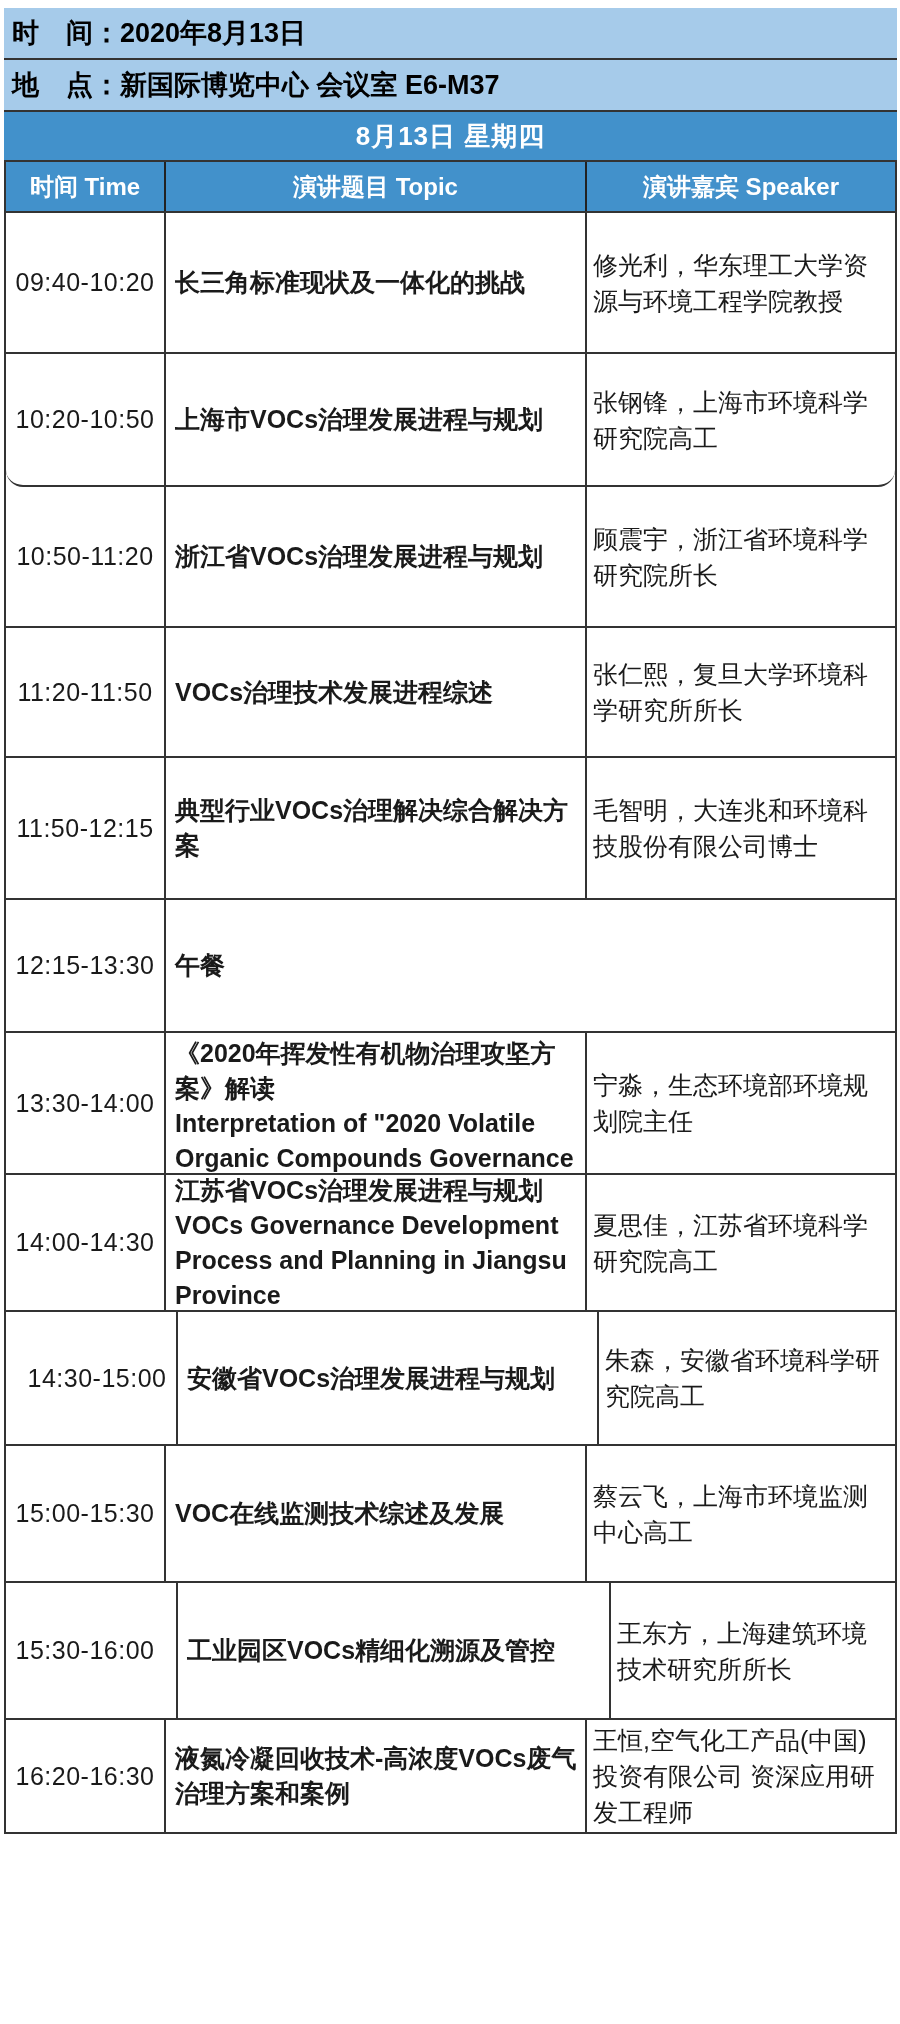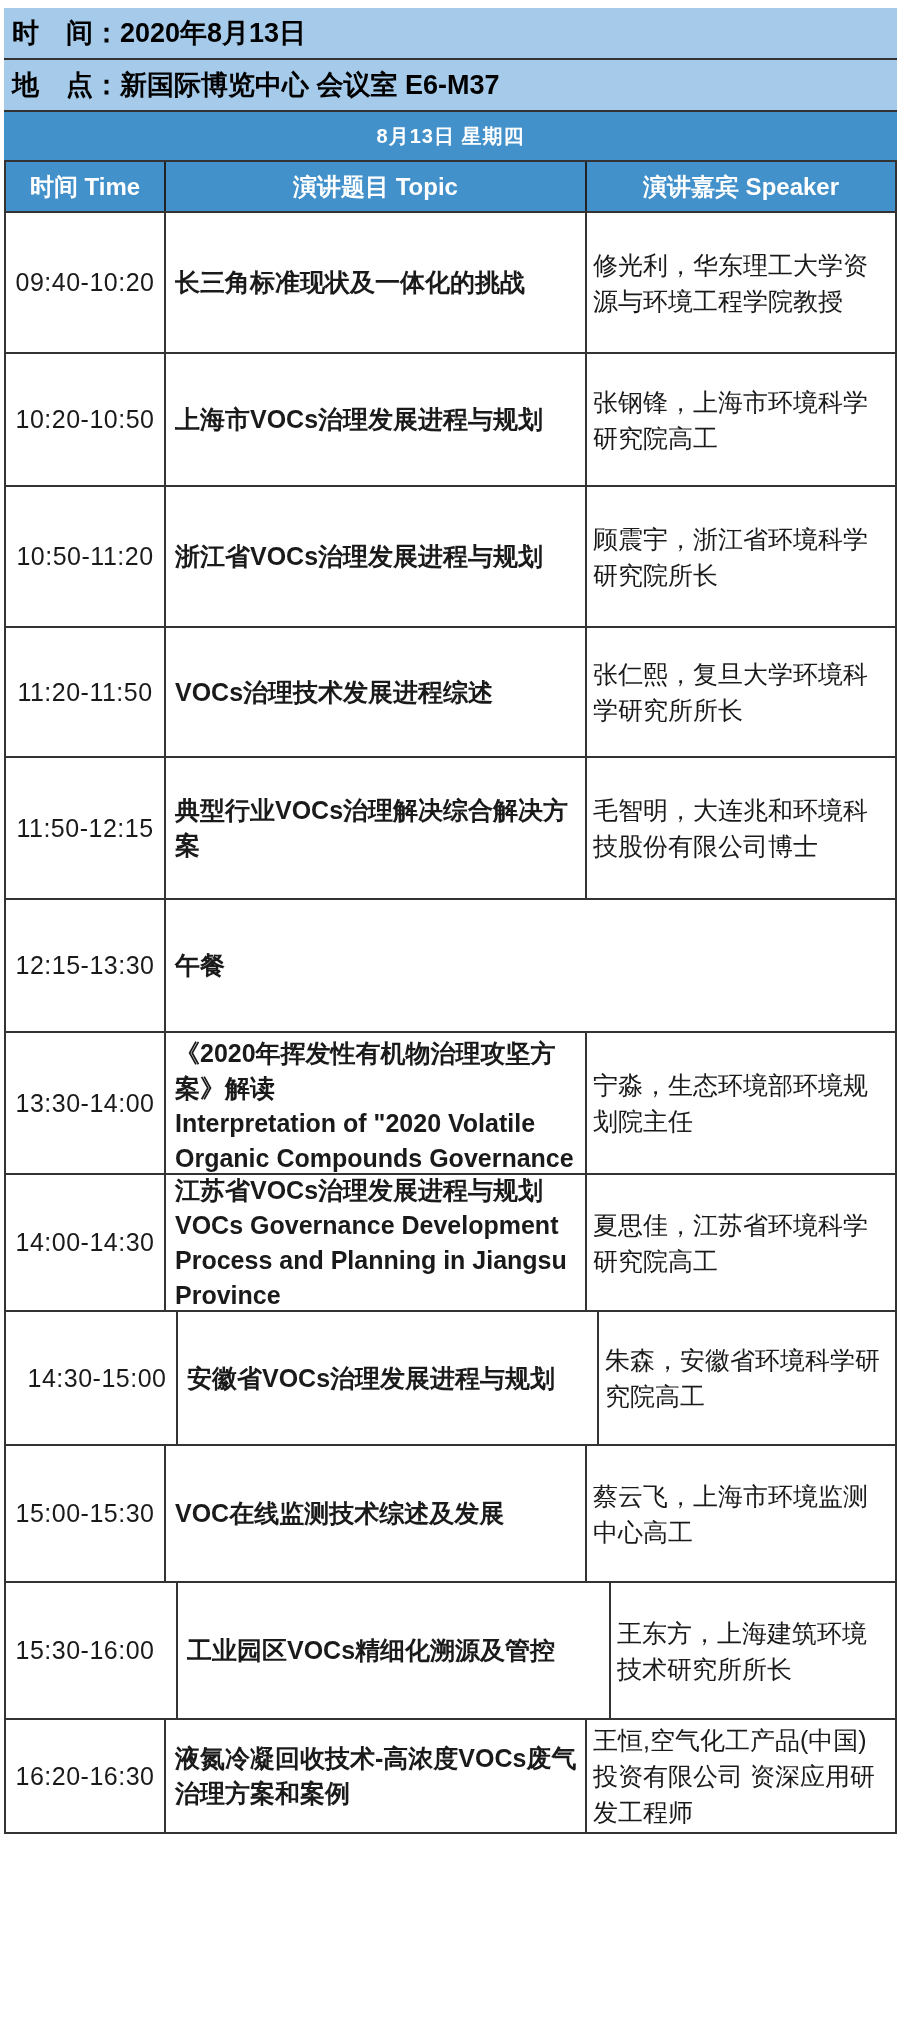--- a/index.html
+++ b/index.html
@@ -14,35 +14,35 @@
   .banner .title{color:#ffffff;font-size:40px;font-weight:bold;letter-spacing:1px;white-space:nowrap;}
 
   
   .meta-row{height:52px;background:#a6cbea;border-bottom:2px solid #333;
             display:flex;align-items:center;padding-left:8px;}
   .meta-row span{color:#000;font-size:27px;font-weight:bold;}
 
   
   .date-row{height:50px;background:#4291cb;border-bottom:2px solid #333;
             display:flex;align-items:center;justify-content:center;}
-  .date-row span{color:#fff;font-size:20px;font-weight:bold;letter-spacing:1px;}
+  .date-row span{color:#fff;font-size:26px;font-weight:bold;letter-spacing:1px;}
 
   
   .grid{border-left:2px solid #333;border-right:2px solid #333;}
   .thead{height:51px;background:#4291cb;border-bottom:2px solid #333;display:flex;}
   .thead .hc{display:flex;align-items:center;justify-content:center;
              color:#fff;font-size:24px;font-weight:bold;}
   .hc.h-time{width:158px;}
   .hc.h-topic{width:421px;border-left:2px solid #222;}
   .hc.h-speaker{flex:1;border-left:2px solid #222;}
 
   .trow{display:flex;border-bottom:2px solid #333;background:#fff;}
   .trow:nth-child(1){height:140px;}
   .trow:nth-child(2){height:141px;}
-  .trow:nth-child(3){height:133px;}
+  .trow:nth-child(3){height:133px;border-radius:17px;}
   .trow:nth-child(4){height:141px;}
   .trow:nth-child(5){height:130px;}
   .trow:nth-child(6){height:142px;}
   .trow:nth-child(7){height:133px;}
   .trow:nth-child(8){height:142px;}
   .trow:nth-child(9){height:137px;}
   .trow:nth-child(10){height:134px;padding-left:12px;}
   .trow:nth-child(11){height:137px;}
   .trow:nth-child(12){height:137px;gap:12px;}
 

